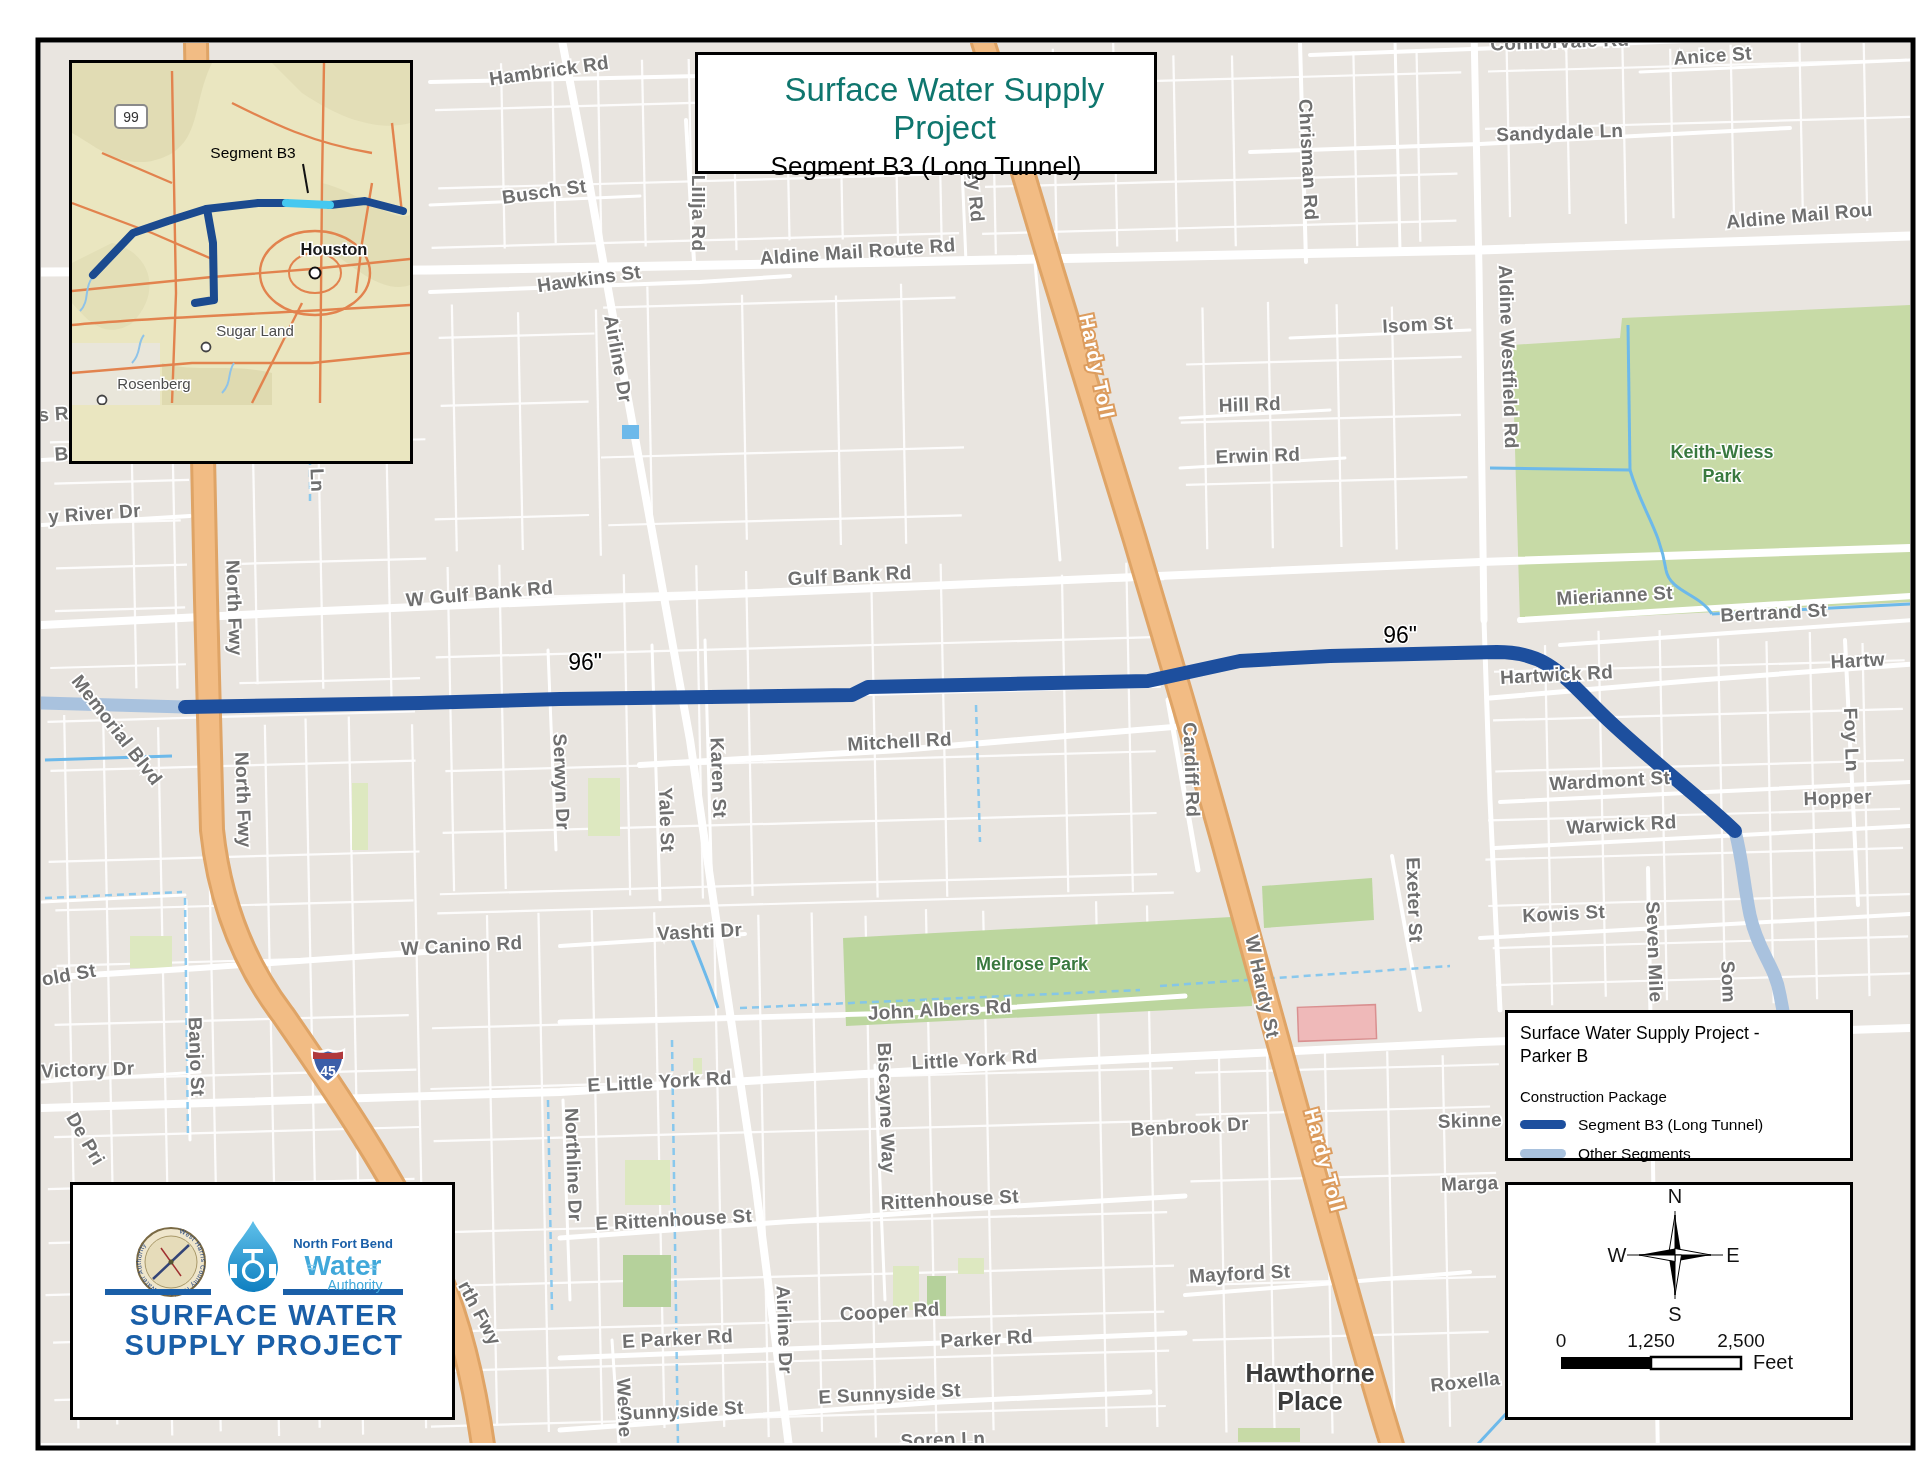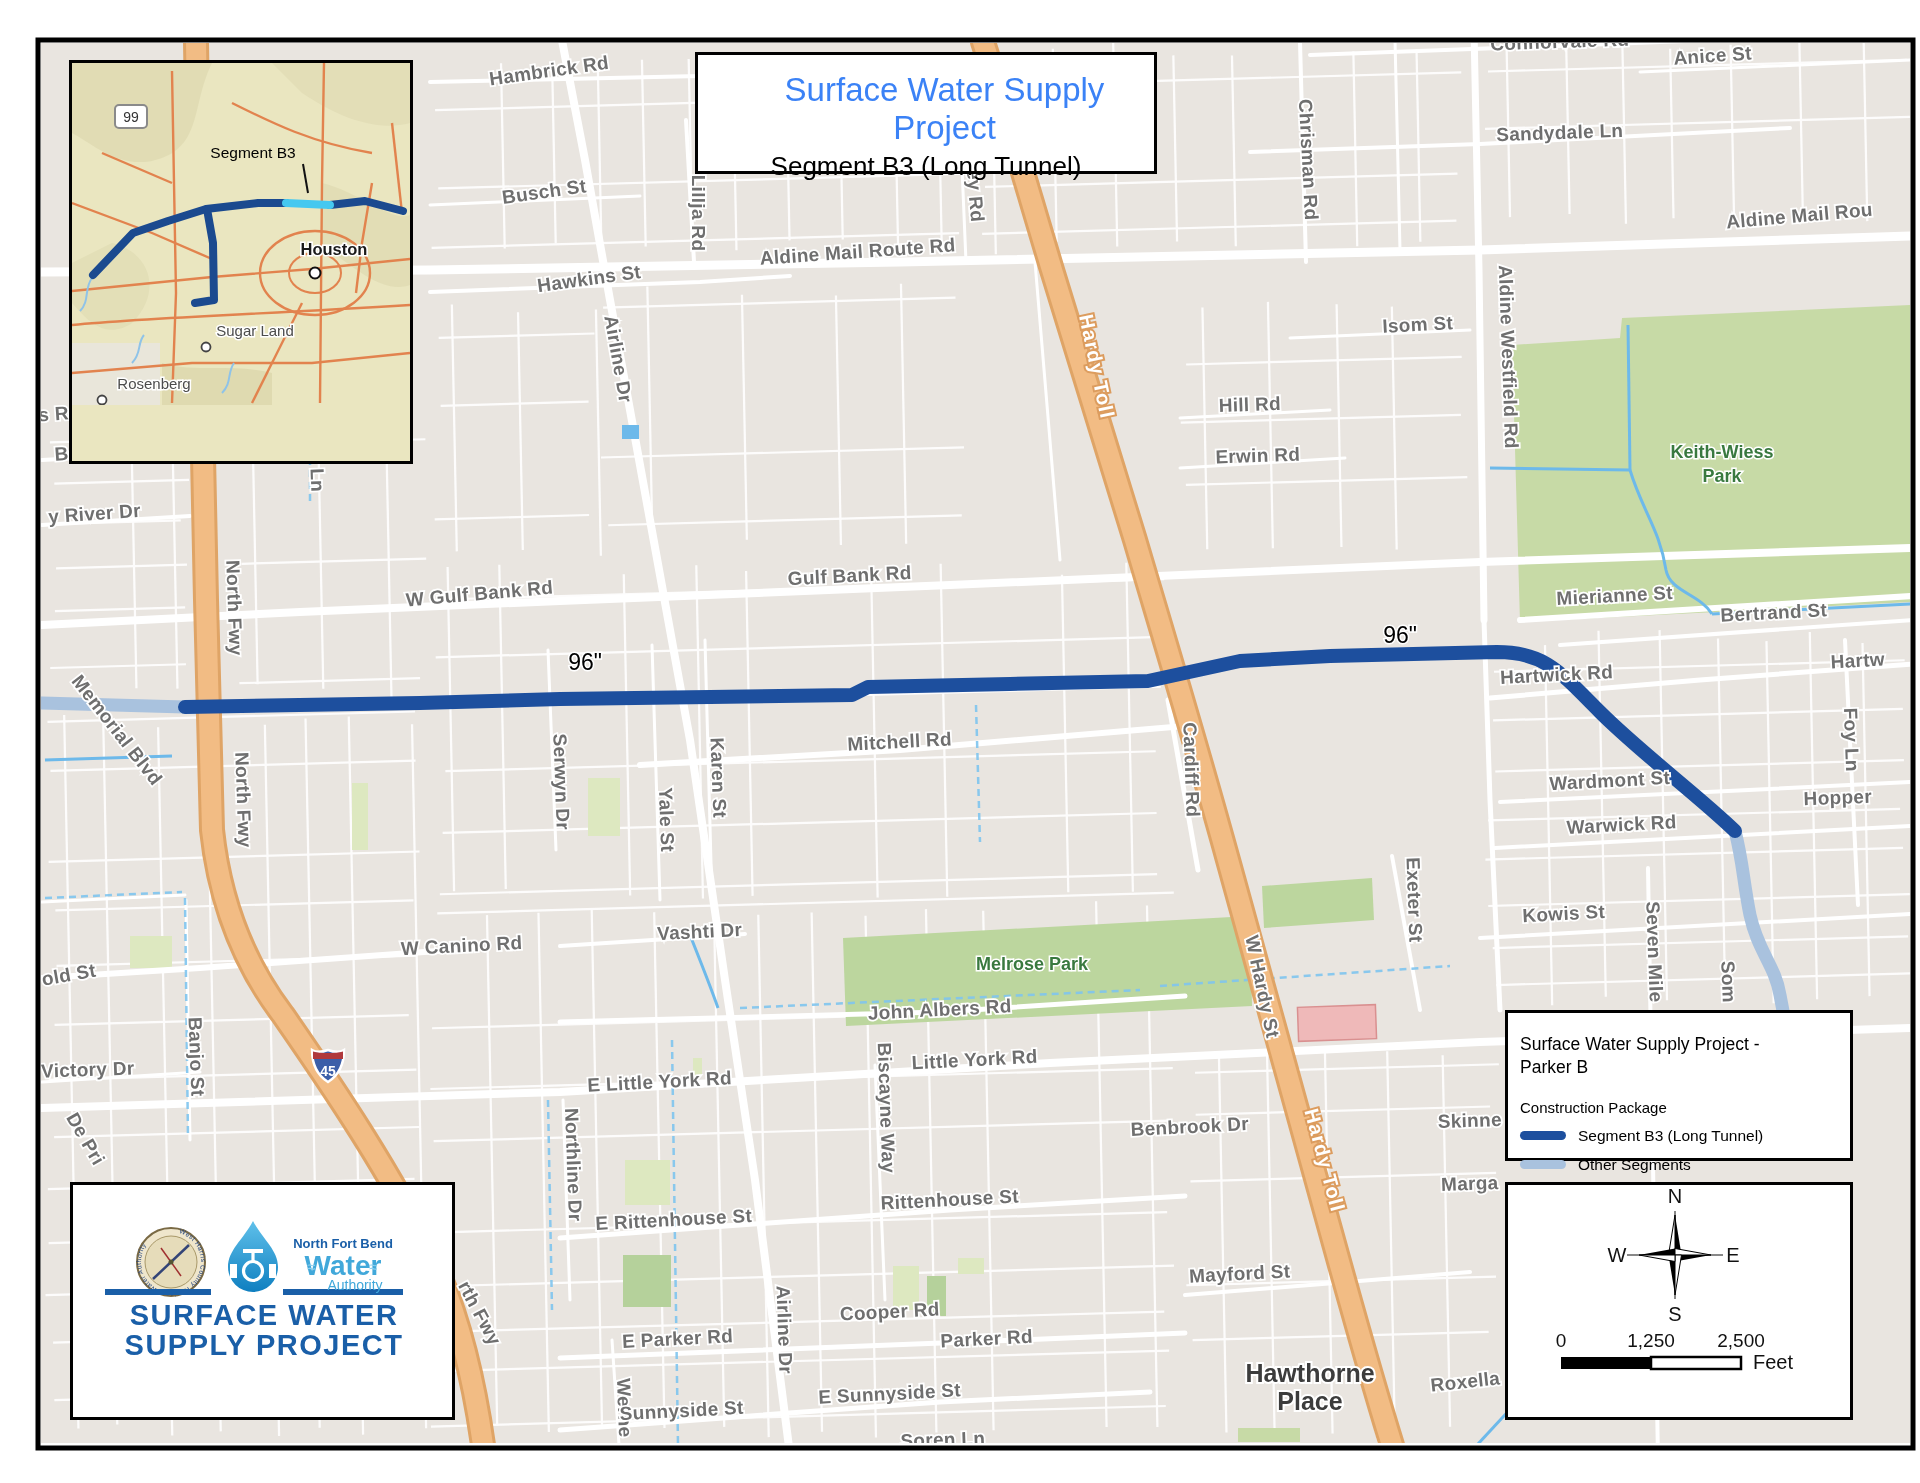--- a/index.html
+++ b/index.html
@@ -14,24 +14,24 @@
        paint-order:stroke;letter-spacing:1px;text-anchor:middle;}
   .lpipe{font-size:23px;font-weight:400;fill:#000;stroke:#fff;stroke-width:3px;
        paint-order:stroke;text-anchor:middle;}
   .lpark{font-size:18px;font-weight:700;fill:#39793f;stroke:#fff;stroke-width:3px;
        paint-order:stroke;text-anchor:middle;}
   .lplace{font-size:25px;font-weight:700;fill:#3c3c3c;stroke:#fff;stroke-width:4px;
        paint-order:stroke;text-anchor:middle;}
   
   .box{position:absolute;background:#fff;border:3px solid #000;box-sizing:border-box;}
   #title-box{left:695px;top:52px;width:462px;height:122px;text-align:center;}
-  #title-box .t1{font-size:33px;color:#3b82f6;margin-top:16px;margin-left:37px;}
+  #title-box .t1{font-size:33px;color:#0f766e;margin-top:16px;margin-left:37px;}
   #title-box .t2{font-size:26px;color:#000;margin-top:4px;}
   #inset-box{left:69px;top:60px;width:344px;height:404px;background:#eae6c0;}
-  #legend-box{left:1505px;top:1010px;width:348px;height:151px;padding:20px 12px;}
+  #legend-box{left:1505px;top:1010px;width:348px;height:151px;padding:9px 12px;}
   #legend-box .lg-title{font-size:17.5px;color:#000;line-height:1.3;}
   #legend-box .lg-sub{font-size:15px;color:#000;margin-top:20px;}
   .lg-item{display:flex;align-items:center;margin-top:11px;}
   .lg-swatch{width:46px;height:9px;border-radius:5px;margin-right:12px;flex:0 0 auto;}
   .lg-label{font-size:15.5px;color:#000;}
   #compass-box{left:1505px;top:1182px;width:348px;height:238px;}
   #logo-box{left:70px;top:1182px;width:385px;height:238px;}
   .ins-city{font-size:15px;font-weight:400;fill:#4c4c4c;stroke:#fff;stroke-width:3px;
        paint-order:stroke;text-anchor:middle;}
   .ins-big{font-size:16.5px;font-weight:700;fill:#1a1a1a;stroke:#fff;stroke-width:3.2px;

